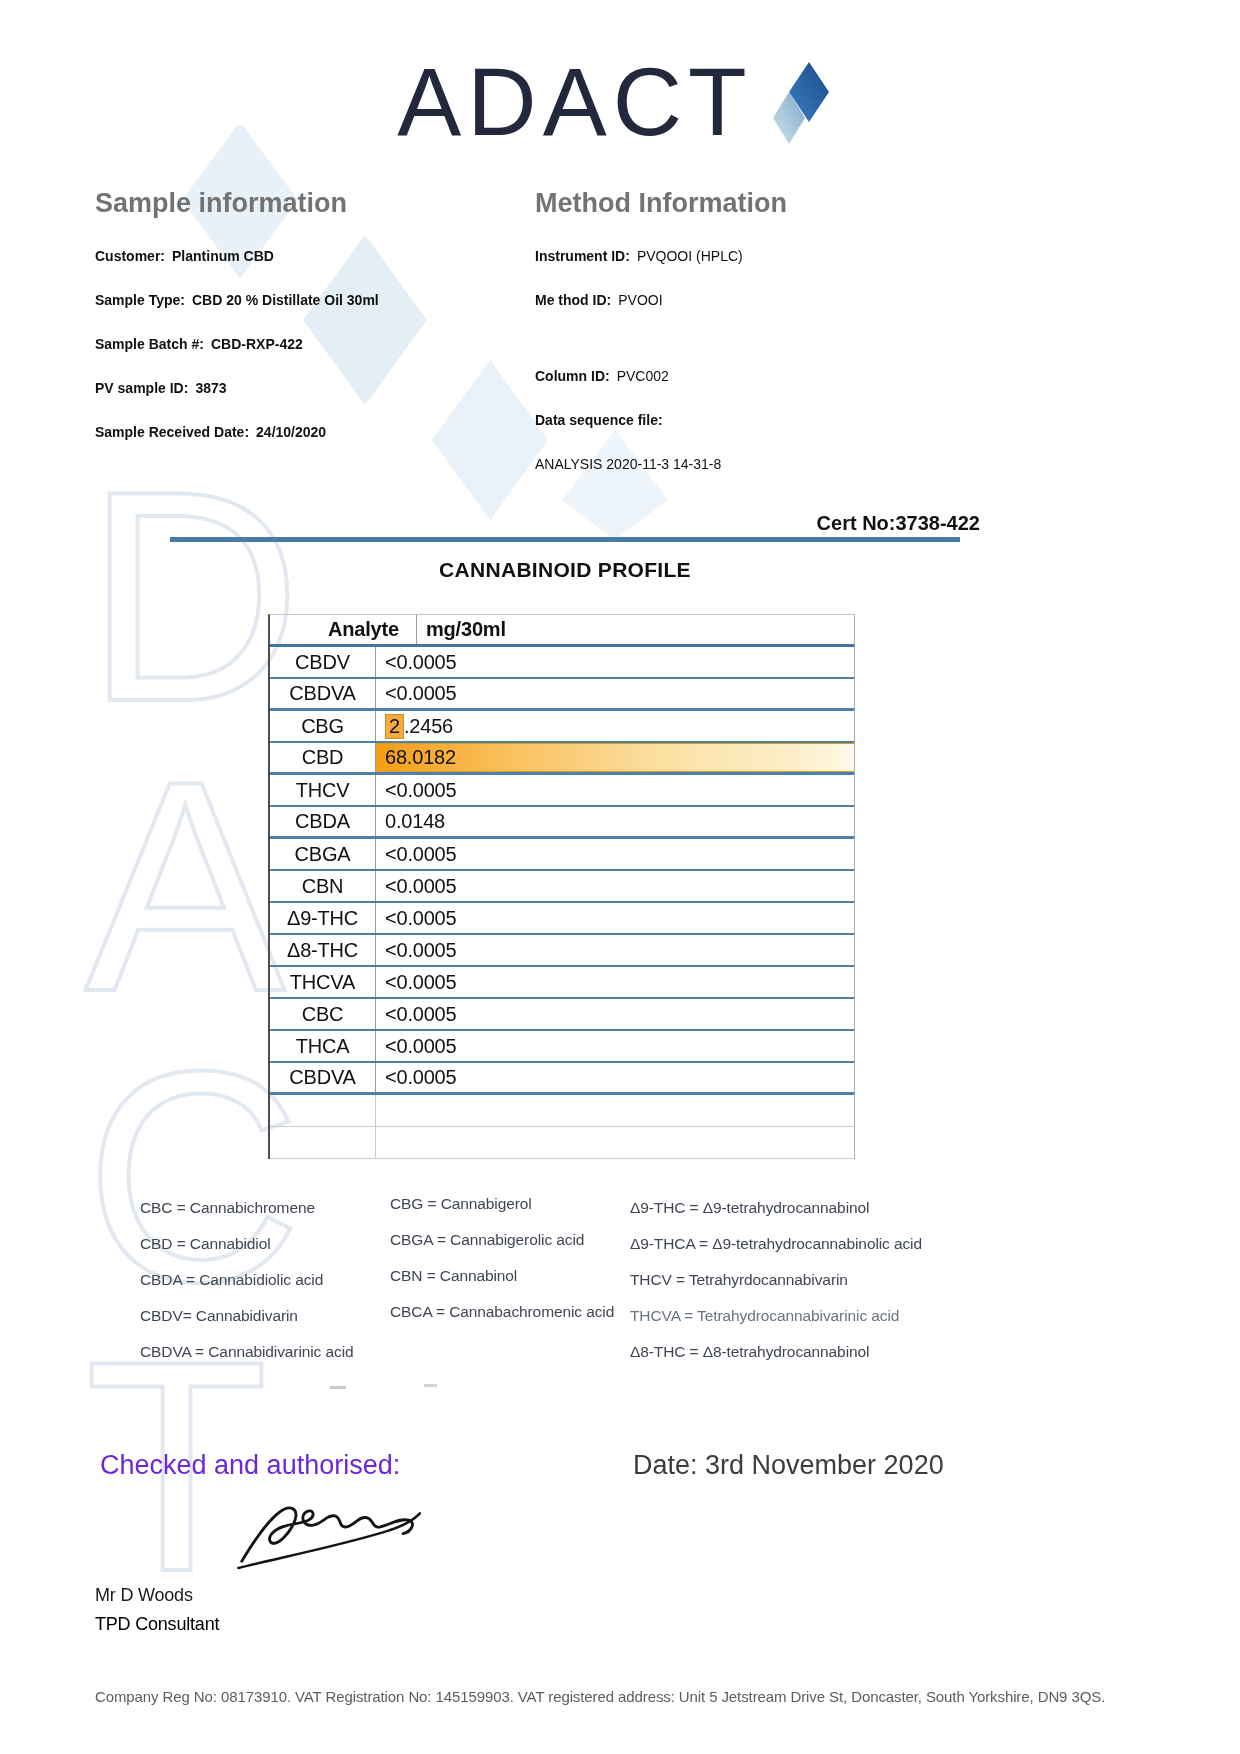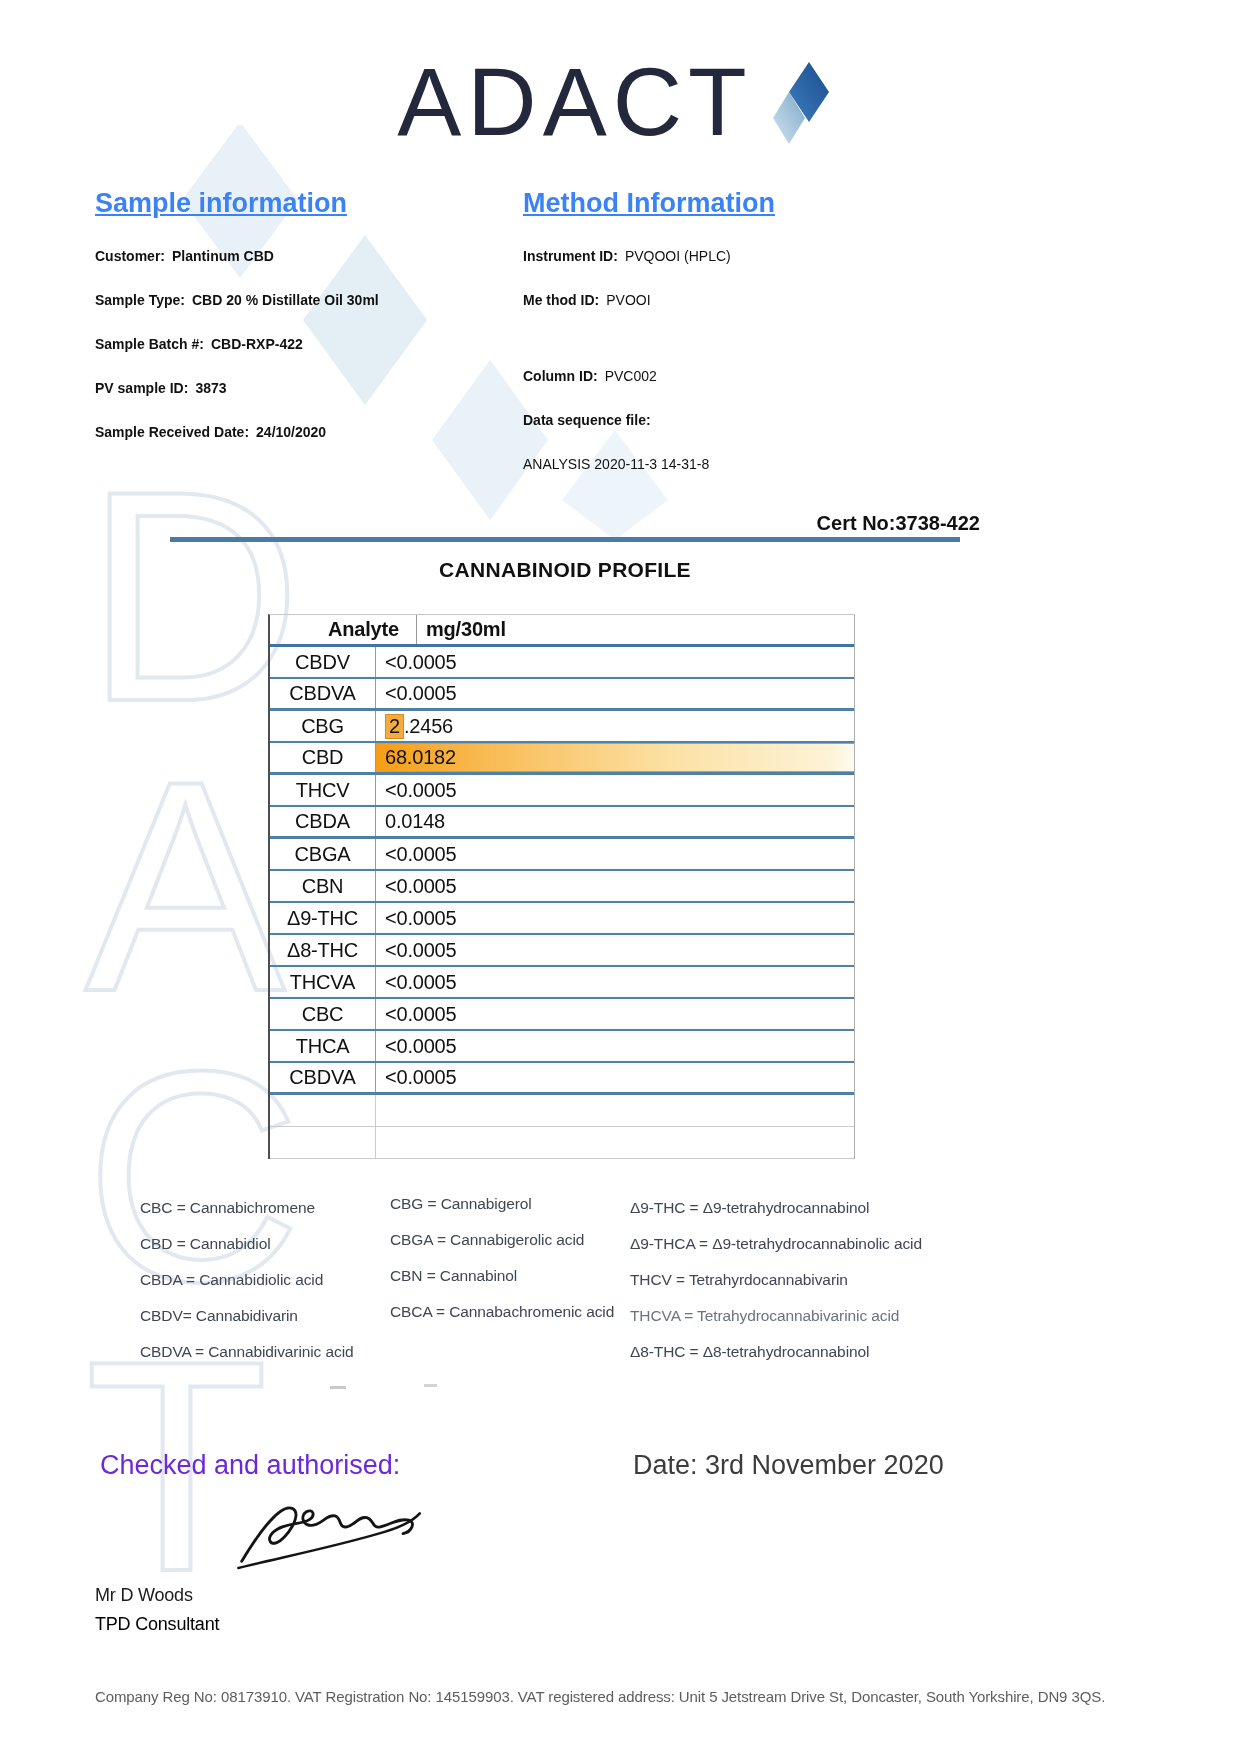--- a/index.html
+++ b/index.html
@@ -6,22 +6,22 @@
   .page{position:relative;width:1240px;height:1754px;background:#ffffff;overflow:hidden;
         font-family:"Liberation Sans",sans-serif;color:#111;}
   .wm{position:absolute;z-index:0;}
   
   .logo{position:absolute;top:50px;left:0;width:100%;display:flex;justify-content:center;
         align-items:flex-end;gap:12px;z-index:1;}
   .logo-text{font-size:96px;line-height:1;font-weight:300;letter-spacing:6px;color:#23283c;}
   
   .col{position:absolute;top:188px;z-index:1;}
   .col-left{left:95px;width:432px;}
-  .col-right{left:523px;width:470px;}
-  .sec-title{font-size:27px;font-weight:bold;margin:0 0 18px 0;color:#3b82f6;text-decoration:underline;}
+  .col-right{left:535px;width:470px;}
+  .sec-title{font-size:27px;font-weight:bold;margin:0 0 18px 0;color:#737373;}
   .line{font-size:14px;line-height:38px;margin:0 0 6px 0;}
   .col-left .line{font-weight:bold;}
   .lbl{font-weight:bold;}
   .val{margin-left:7px;}
   .spacer{height:32px;}
   
   .cert{position:absolute;top:512px;left:620px;width:360px;text-align:right;
         font-size:20px;font-weight:bold;z-index:1;}
   .rule{position:absolute;top:537px;left:170px;width:790px;height:5px;background:#4a7aa6;z-index:1;}
   .profile-title{position:absolute;top:558px;left:170px;width:790px;text-align:center;

